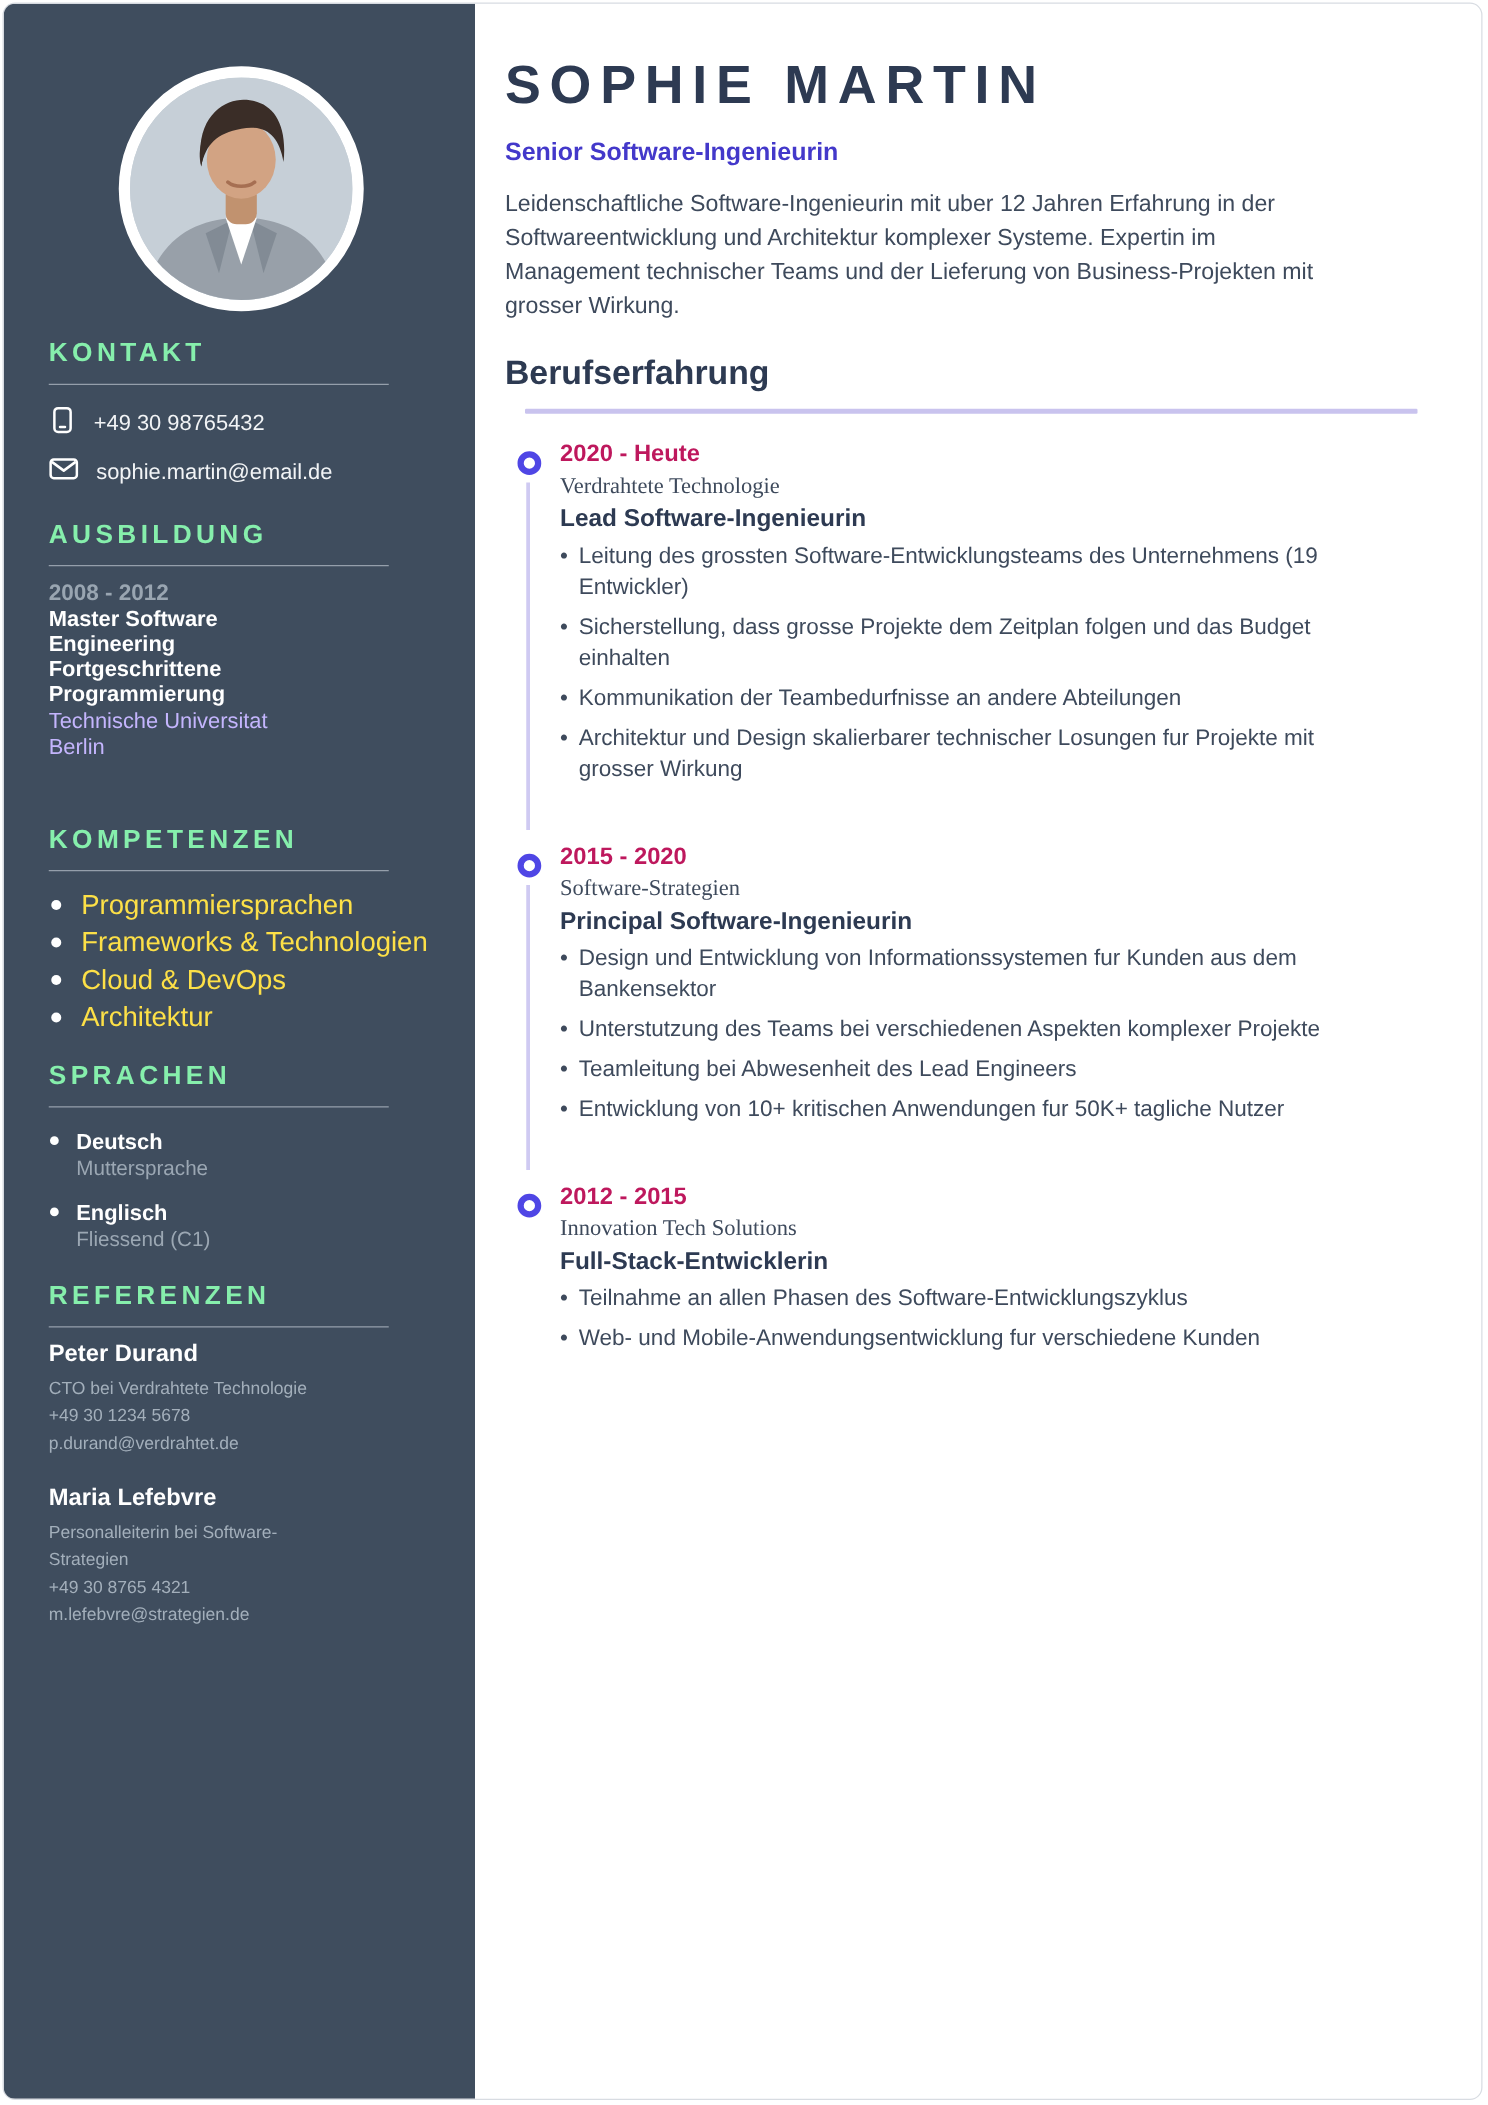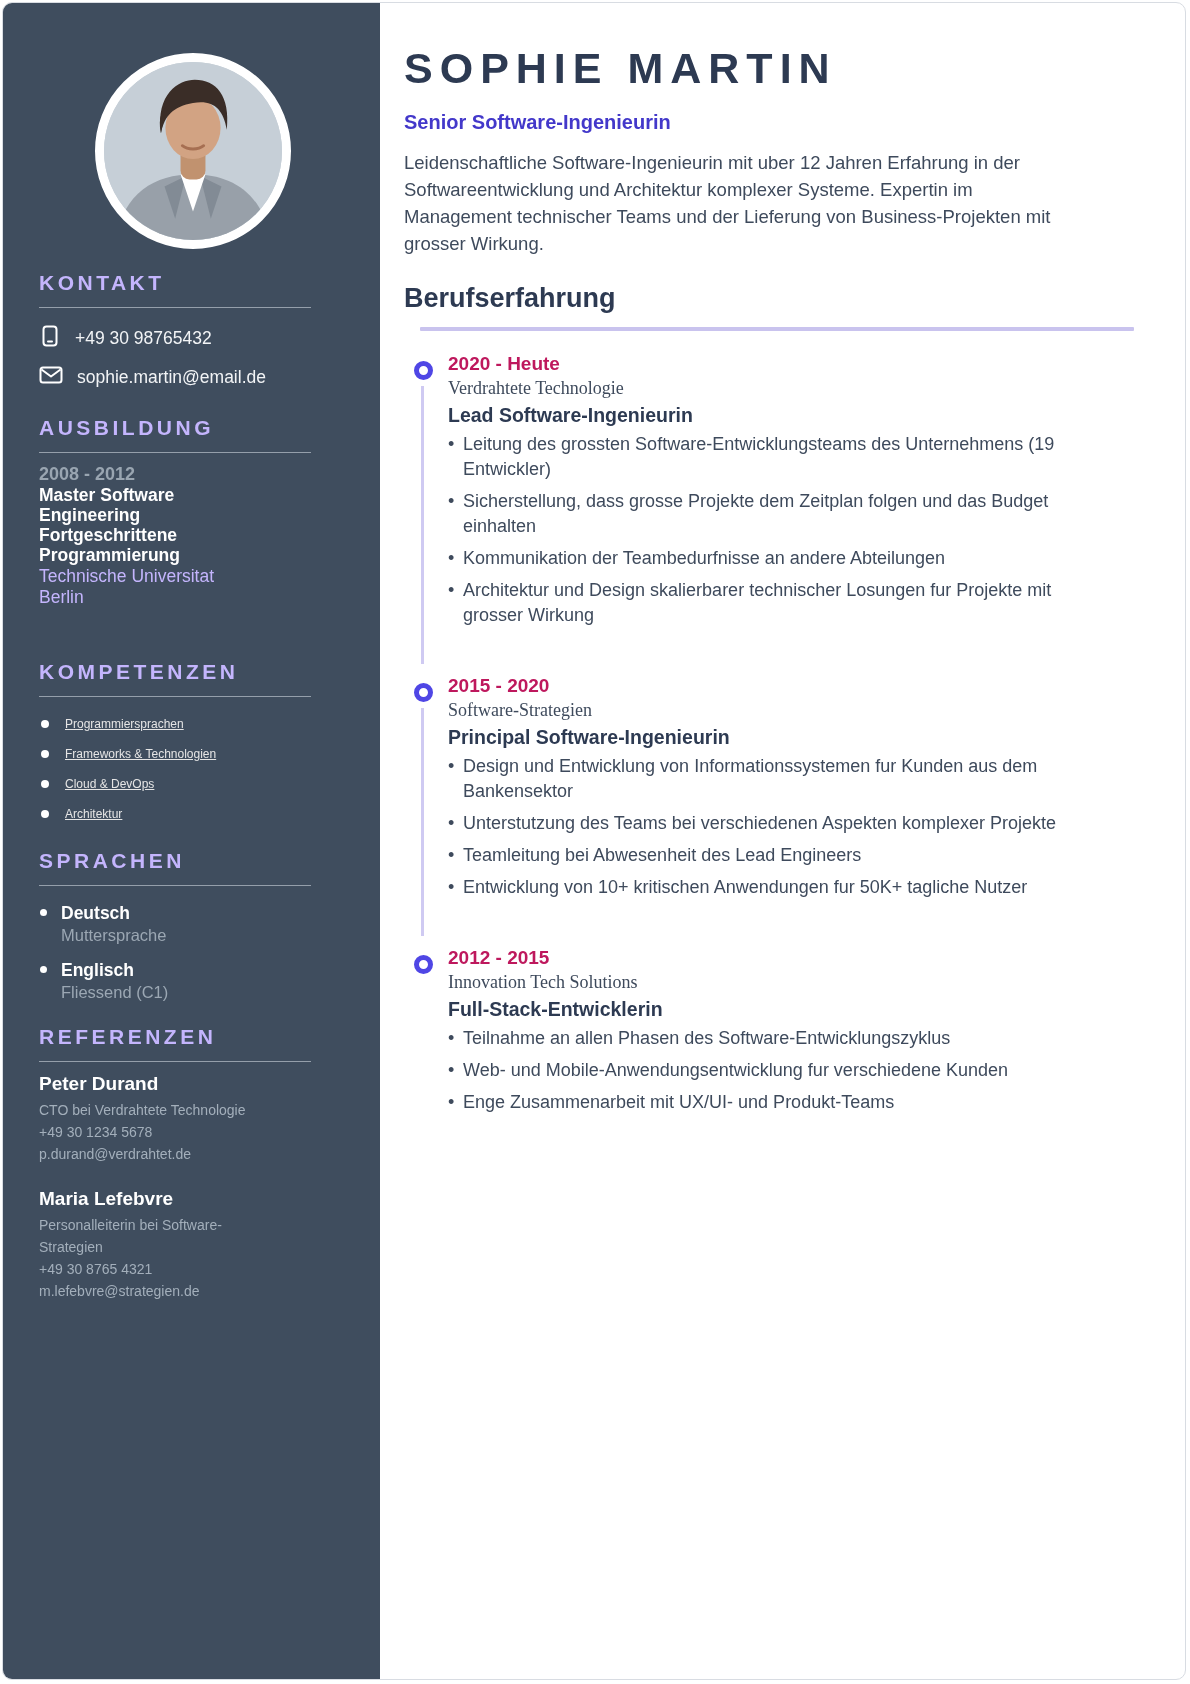--- a/index.html
+++ b/index.html
@@ -17,35 +17,35 @@
   }
   .avatar-wrap { display:flex; justify-content:center; margin:4px 0 22px 0; }
   .avatar {
     width:178px; height:178px; border-radius:50%;
     border:9px solid #ffffff; overflow:hidden; background:#c6cfd7;
   }
   .avatar svg { display:block; width:100%; height:100%; }
 
   .side-section { margin-top:30px; }
   .side-heading {
-    font-size:21px; font-weight:700; letter-spacing:3.5px; color:#c4b5fd; margin:0;
+    font-size:21px; font-weight:700; letter-spacing:3.5px; color:#86efac; margin:0;
   }
   .side-divider { height:1px; background:rgba(220,228,235,0.55); width:272px; margin:12px 0 16px 0; }
 
   .contact-row { display:flex; align-items:center; gap:14px; margin:12px 0; font-size:17.5px; color:#f2f4f6;text-align:center; }
   .contact-row svg { flex:0 0 auto; }
 
   .edu-period { color:#99a5b1; font-weight:700; font-size:18px; line-height:22px; }
   .edu-degree, .edu-spec { font-weight:700; color:#ffffff; font-size:17.5px; line-height:20px; max-width:195px; }
   .edu-school { color:#c4b5fd; font-size:17.5px; line-height:21px; max-width:205px; margin-top:1px; }
 
   ul.skill-list { list-style:none; margin:6px 0 0 0; padding:0; }
   ul.skill-list li {
-    position:relative; padding-left:26px; font-size:12px; color:#e5e5e5;
-    line-height:22px; margin-bottom:8px;text-decoration:underline;
+    position:relative; padding-left:26px; font-size:22px; color:#fde047;
+    line-height:22px; margin-bottom:8px;
   }
   ul.skill-list li::before {
     content:""; position:absolute; left:2px; top:7px; width:8px; height:8px;
     border-radius:50%; background:#ffffff;
   }
 
   .lang-item { position:relative; padding-left:22px; margin-bottom:13px; }
   .lang-item::before {
     content:""; position:absolute; left:1px; top:7px; width:7px; height:7px;
     border-radius:50%; background:#ffffff;
@@ -226,19 +226,18 @@
       </div>
 
       <div class="job">
         <span class="job-dot"></span>
         <div class="job-period">2012 - 2015</div>
         <div class="job-company">Innovation Tech Solutions</div>
         <div class="job-role">Full-Stack-Entwicklerin</div>
         <ul class="job-bullets">
           <li>Teilnahme an allen Phasen des Software-Entwicklungszyklus</li>
           <li>Web- und Mobile-Anwendungsentwicklung fur verschiedene Kunden</li>
-          <li>Enge Zusammenarbeit mit UX/UI- und Produkt-Teams</li>
         </ul>
       </div>
 
     </div>
   </main>
 </div>
 
 </body></html>

